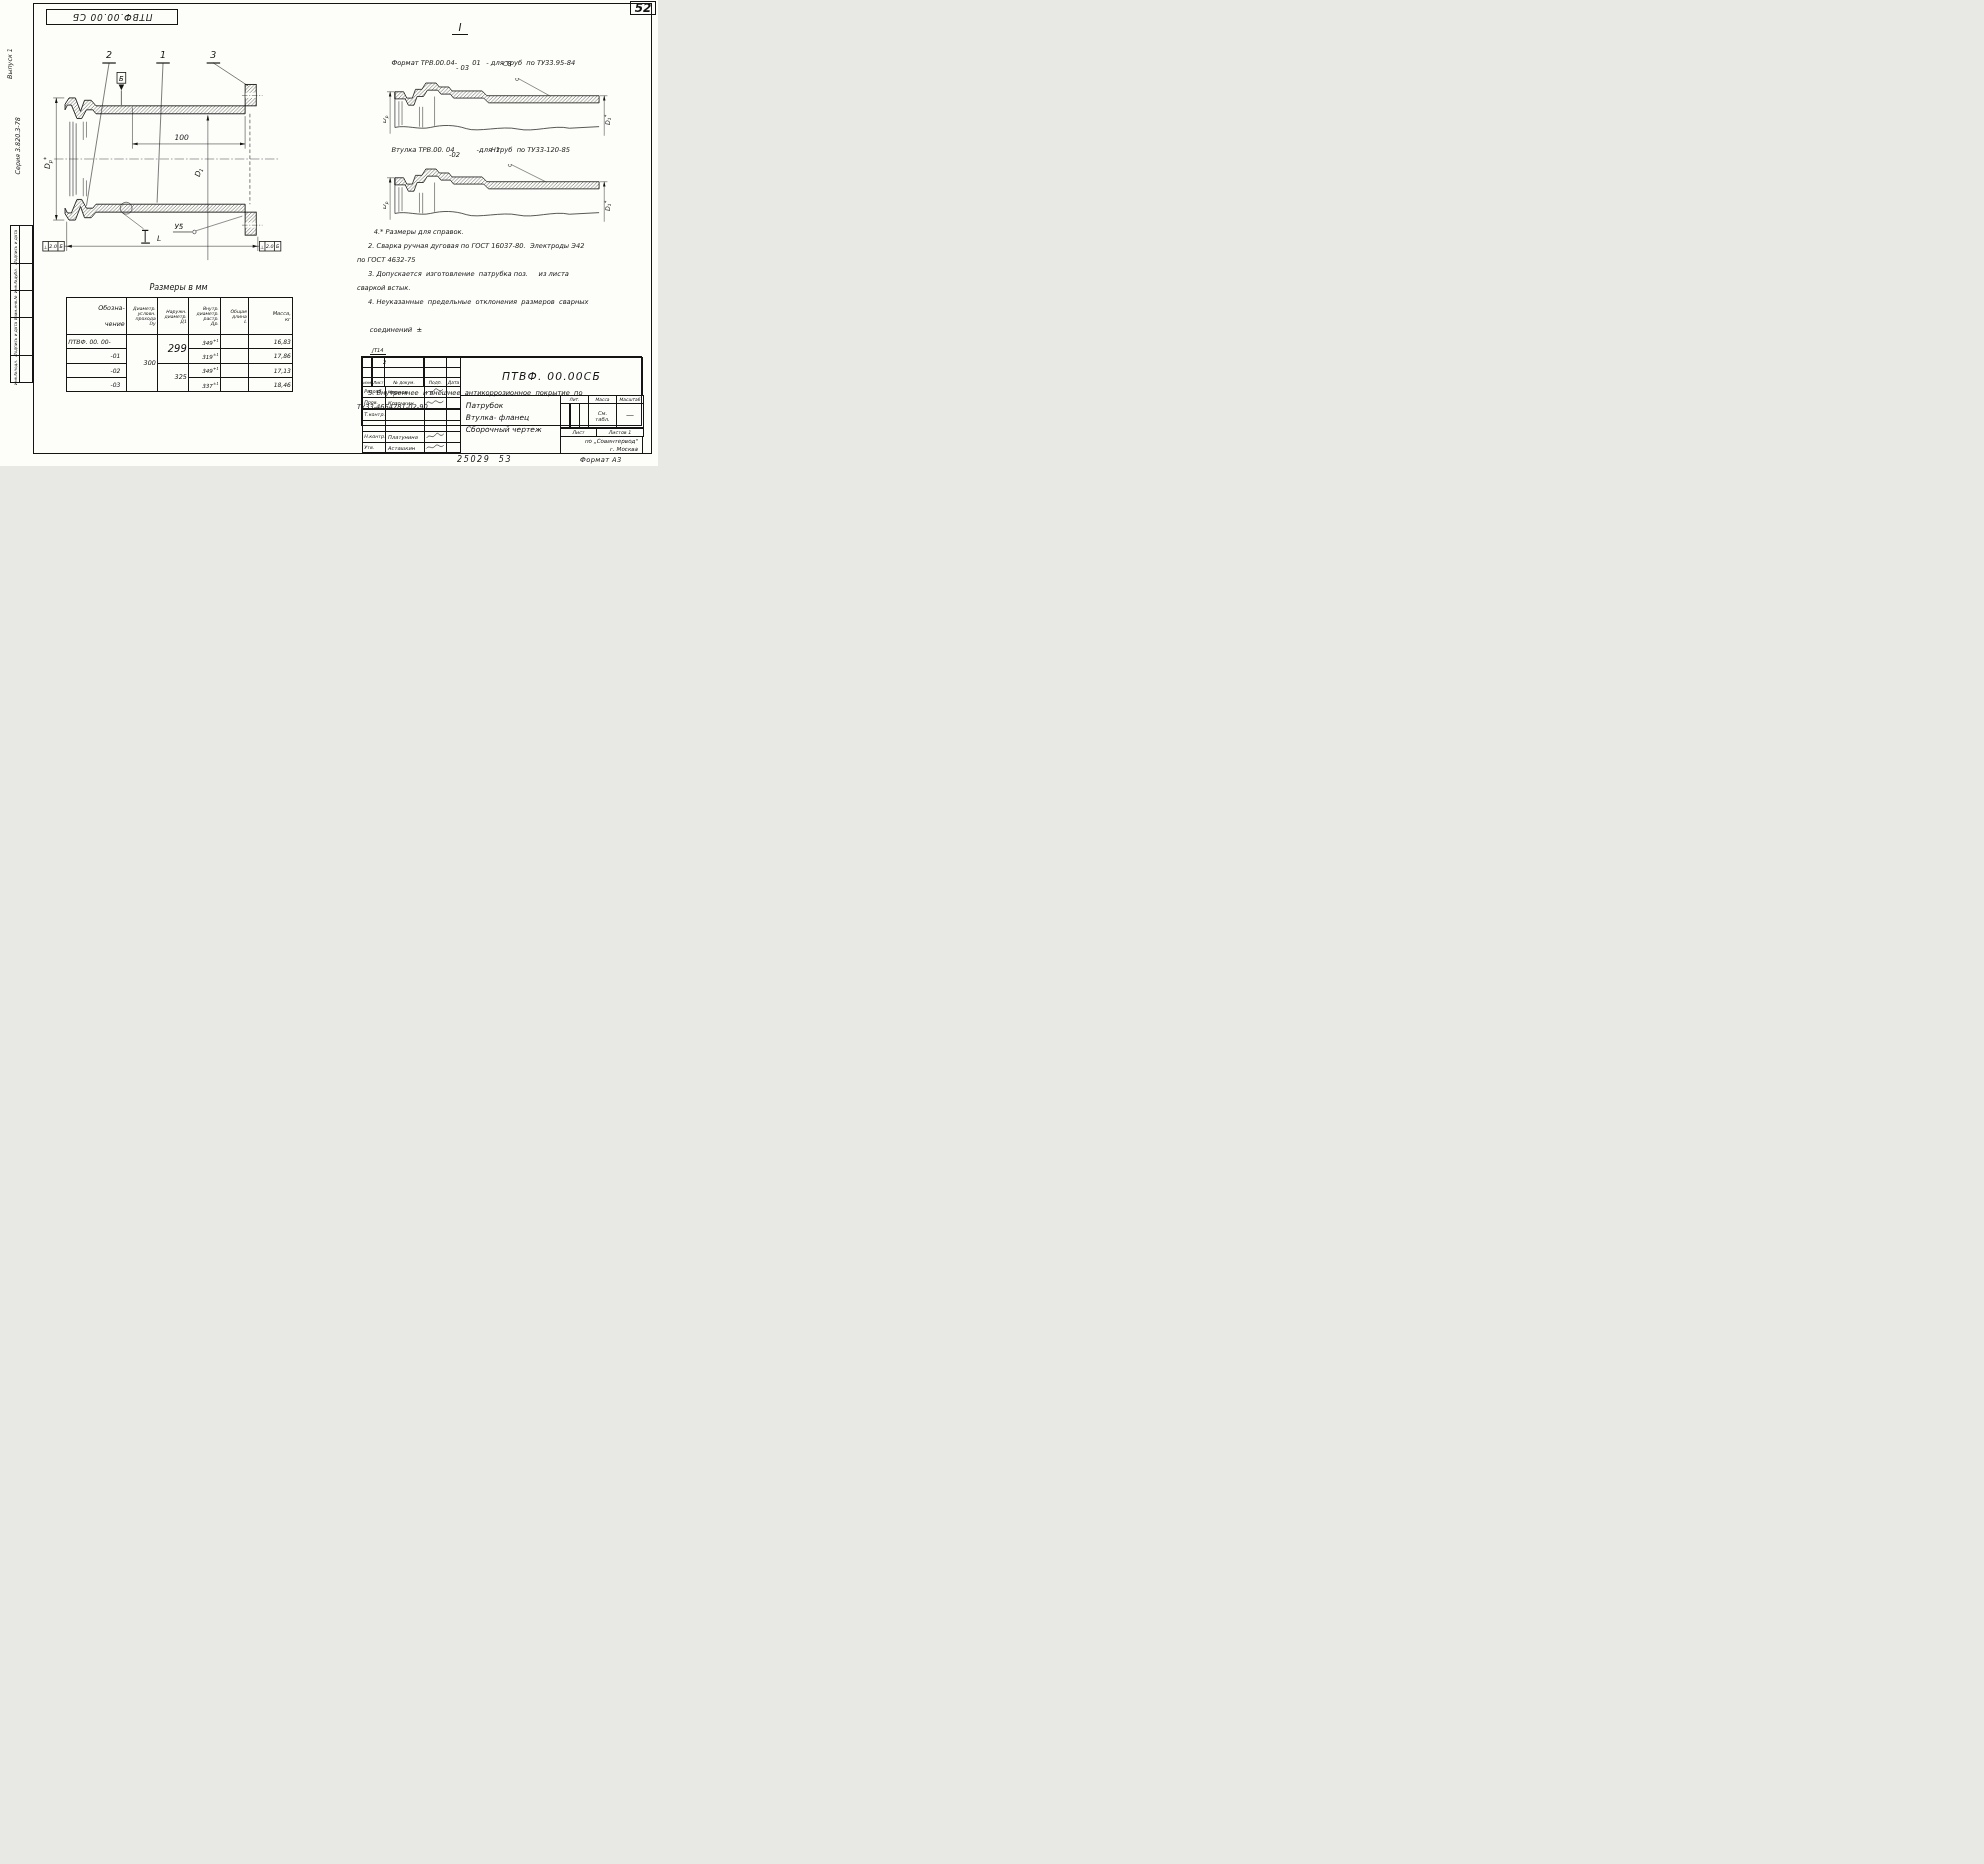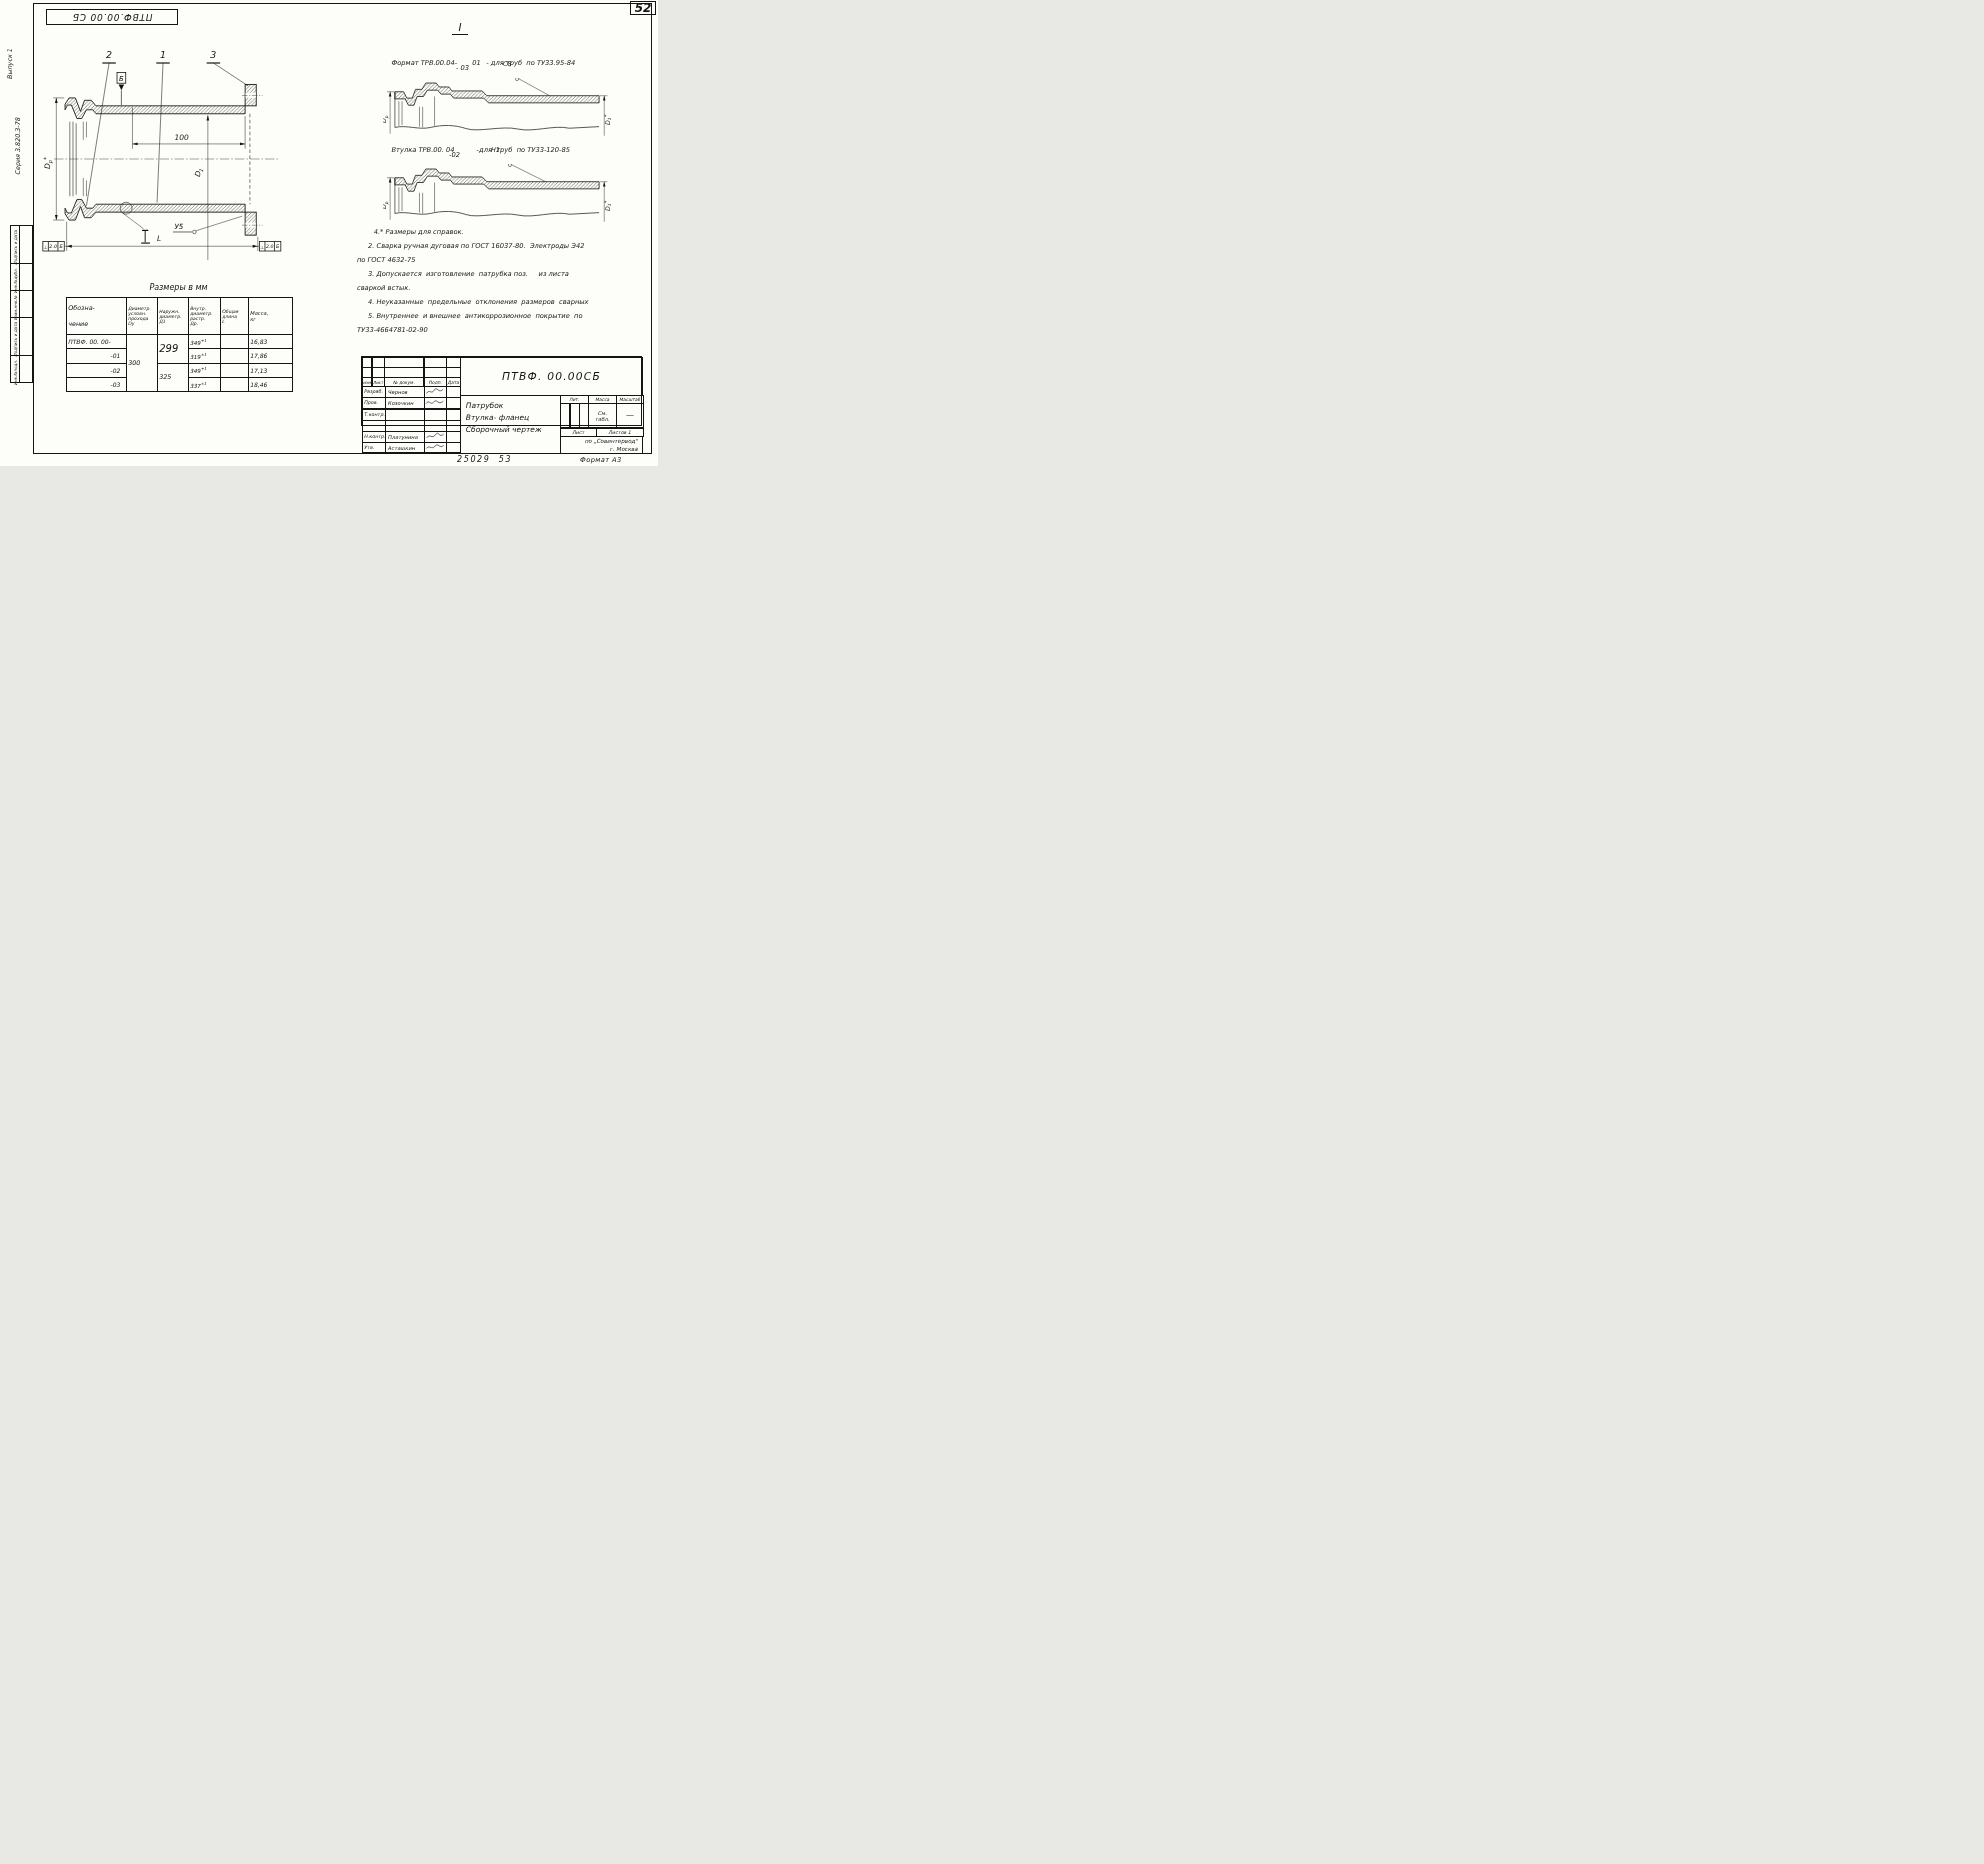--- a/index.html
+++ b/index.html
@@ -10,21 +10,21 @@
   .frame{border:1.2px solid #141414;}
   .b2{border:0.8px solid #141414;}
   .cell{position:absolute;border:0.8px solid #141414;box-sizing:border-box;}
   .tc{display:flex;align-items:center;justify-content:center;text-align:center;}
   .vtext{transform:rotate(-90deg);transform-origin:center center;white-space:nowrap;}
   svg text{font-family:"DejaVu Sans",sans-serif;font-style:italic;fill:#141414;}
   svg .ln{stroke:#141414;fill:none;}
   .note-line{white-space:pre;font-style:italic;font-size:6.7px;line-height:14px;}
   table.sz{border-collapse:collapse;}
   table.sz td,table.sz th{border:1px solid #141414;box-sizing:border-box;
-    font-style:italic;font-weight:normal;padding:0 1.2px;text-align:left;vertical-align:middle;}
+    font-style:italic;font-weight:normal;padding:0 1.2px;text-align:right;vertical-align:middle;}
   .frac{display:inline-block;text-align:center;vertical-align:middle;font-size:5.2px;line-height:5.6px;}
   .frac .num{border-bottom:0.6px solid #141414;padding:0 1.2px;display:block;}
   .sig-squiggle{display:block;}
 </style>
 </head>
 <body>
 
 <div id="sheet">
 
   <div class="abs frame" style="left:33px;top:2.8px;width:617px;height:449px;"></div>
@@ -292,20 +292,27 @@
     </g>
   </svg>
 
   <div class="abs" style="left:357px;top:225px;width:290px;">
     <div class="note-line" style="padding-left:16.7px;">4.* Размеры для справок.</div>
     <div class="note-line" style="padding-left:11px;">2. Сварка ручная дуговая по ГОСТ 16037-80.  Электроды Э42</div>
     <div class="note-line">по ГОСТ 4632-75</div>
     <div class="note-line" style="padding-left:11px;">3. Допускается  изготовление  патрубка поз.     из листа</div>
     <div class="note-line">сваркой встык.</div>
     <div class="note-line" style="padding-left:11px;">4. Неуказанные  предельные  отклонения  размеров  сварных</div>
+    <div class="note-line">
+      <span>соединений  ±</span>
+      <span class="frac it">
+        <span class="num">JT14</span>
+        <span>2</span>
+      </span>
+    </div>
     <div class="note-line" style="padding-left:11px;">5. Внутреннее  и внешнее  антикоррозионное  покрытие  по</div>
     <div class="note-line">ТУ33-4664781-02-90</div>
   </div>
 
   <div class="abs it tc" style="left:119px;top:283px;width:119px;font-size:8px;">Размеры в мм</div>
 
   <table class="sz abs" style="left:66px;top:297px;border:1.2px solid #141414;">
     <tbody>
         <tr style="height:37px;">
       <th style="width:60px;font-size:6.4px;white-space:pre-line;">Обозна-

